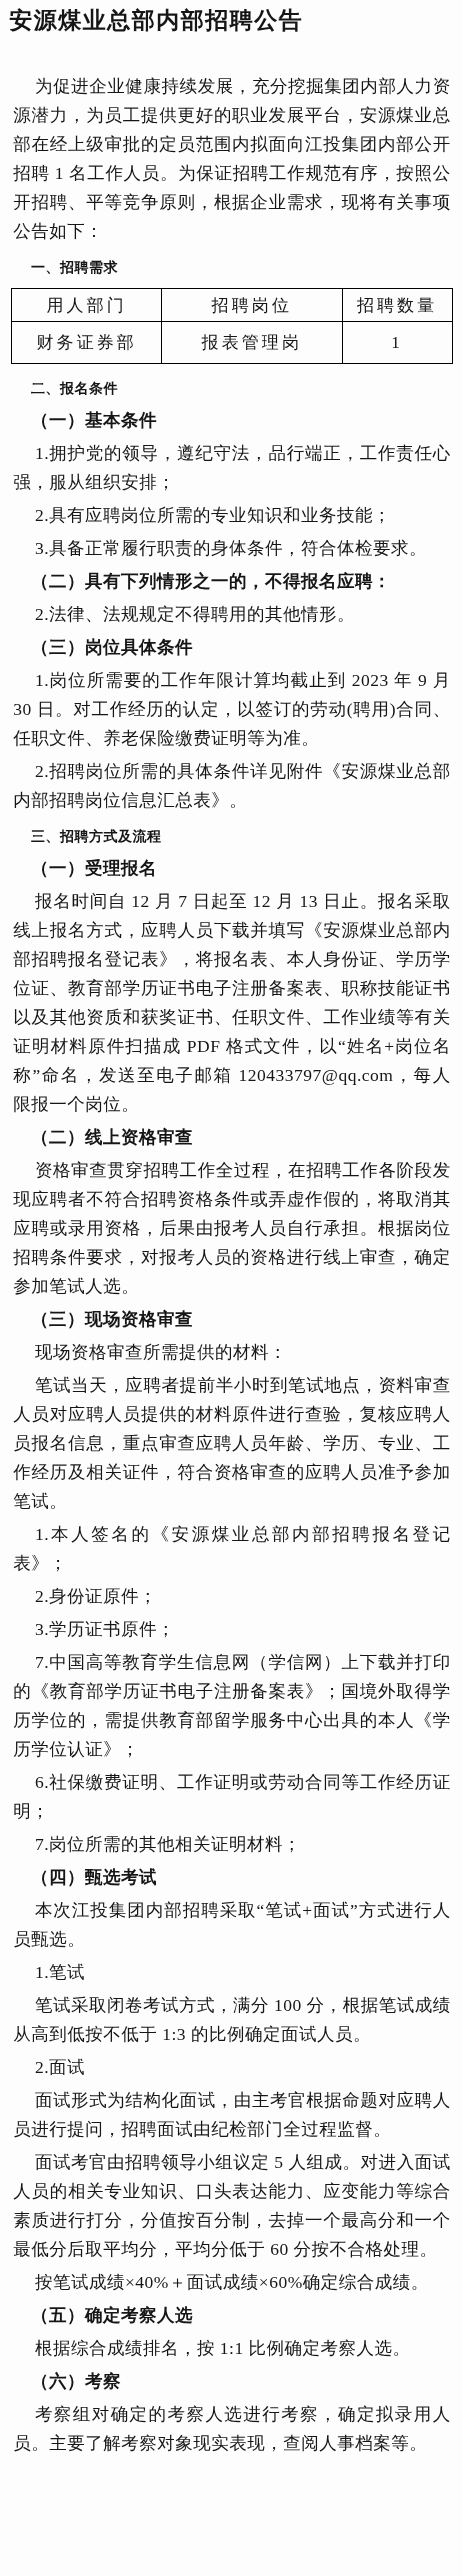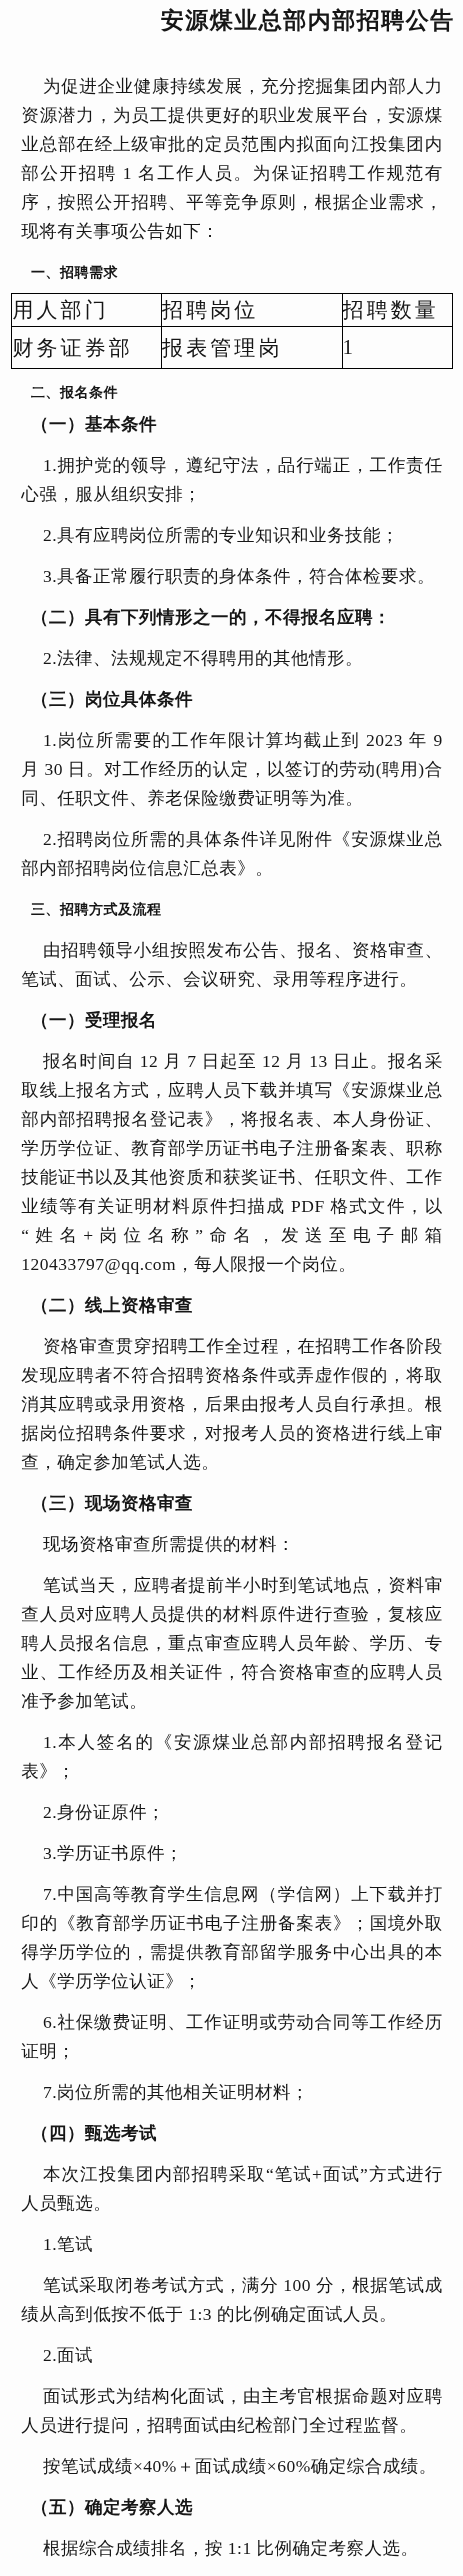--- a/index.html
+++ b/index.html
@@ -16,30 +16,30 @@
     font-family: "Liberation Serif", "DejaVu Serif", serif;
   }
   .doc {
     padding: 5.2px 9.3px 29px 9.3px;
   }
   .title {
     font-family: "Liberation Sans", "DejaVu Sans", sans-serif;
     font-weight: bold;
     font-size: 23px;
     line-height: 1.2;
-    text-align: right;
+    text-align: left;
     letter-spacing: 1.5px;
     margin: 2.1px 0 37px 0;
   }
   .para {
     font-size: 17.5px;
     line-height: 29px;
     text-align: justify;
     text-indent: 21.6px;
-    margin: 12px;
+    margin: 4px;
     letter-spacing: 0.5px;
   }
   .sub {
     font-size: 17.5px;
     line-height: 29px;
     text-align: justify;
     text-indent: 21.6px;
     margin: 1px 0 0 0;
     letter-spacing: 0.5px;
     font-weight: bold;
@@ -56,24 +56,24 @@
   .table-wrap {
     margin: 6.2px 2.1px 9.3px 2.1px;
   }
   table.recruit {
     width: 100%;
     border-collapse: collapse;
     table-layout: fixed;
   }
   table.recruit th, table.recruit td {
     border: 1.5px solid #000;
-    text-align: left;
+    text-align: center;
     vertical-align: middle;
     font-weight: normal;
-    font-size: 21px;
+    font-size: 17px;
     letter-spacing: 3.1px;
     padding: 0;
   }
   table.recruit th { height: 32px; }
   table.recruit td { height: 41px; }
 </style>
 </head>
 <body>
 
 <div class="doc">
@@ -113,40 +113,40 @@
   <p class="para">1.拥护党的领导，遵纪守法，品行端正，工作责任心强，服从组织安排；</p>
   <p class="para">2.具有应聘岗位所需的专业知识和业务技能；</p>
   <p class="para">3.具备正常履行职责的身体条件，符合体检要求。</p>
   <p class="sub">（二）具有下列情形之一的，不得报名应聘：</p>
   <p class="para">2.法律、法规规定不得聘用的其他情形。</p>
   <p class="sub">（三）岗位具体条件</p>
   <p class="para">1.岗位所需要的工作年限计算均截止到 2023 年 9 月 30 日。对工作经历的认定，以签订的劳动(聘用)合同、任职文件、养老保险缴费证明等为准。</p>
   <p class="para">2.招聘岗位所需的具体条件详见附件《安源煤业总部内部招聘岗位信息汇总表》。</p>
 
   <h2 class="sec">三、招聘方式及流程</h2>
-  <p class="para">由招聘领导小组按照发布公告、报名、资格审查、笔试、面试、公示、会议研究、录用等程序进行。</p>
   <p class="sub">（一）受理报名</p>
   <p class="para">报名时间自 12 月 7 日起至 12 月 13 日止。报名采取线上报名方式，应聘人员下载并填写《安源煤业总部内部招聘报名登记表》，将报名表、本人身份证、学历学位证、教育部学历证书电子注册备案表、职称技能证书以及其他资质和获奖证书、任职文件、工作业绩等有关证明材料原件扫描成 PDF 格式文件，以“姓名+岗位名称”命名，发送至电子邮箱 120433797@qq.com，每人限报一个岗位。</p>
   <p class="sub">（二）线上资格审查</p>
   <p class="para">资格审查贯穿招聘工作全过程，在招聘工作各阶段发现应聘者不符合招聘资格条件或弄虚作假的，将取消其应聘或录用资格，后果由报考人员自行承担。根据岗位招聘条件要求，对报考人员的资格进行线上审查，确定参加笔试人选。</p>
   <p class="sub">（三）现场资格审查</p>
   <p class="para">现场资格审查所需提供的材料：</p>
   <p class="para">笔试当天，应聘者提前半小时到笔试地点，资料审查人员对应聘人员提供的材料原件进行查验，复核应聘人员报名信息，重点审查应聘人员年龄、学历、专业、工作经历及相关证件，符合资格审查的应聘人员准予参加笔试。</p>
   <p class="para">1.本人签名的《安源煤业总部内部招聘报名登记表》；</p>
   <p class="para">2.身份证原件；</p>
   <p class="para">3.学历证书原件；</p>
   <p class="para">7.中国高等教育学生信息网（学信网）上下载并打印的《教育部学历证书电子注册备案表》；国境外取得学历学位的，需提供教育部留学服务中心出具的本人《学历学位认证》；</p>
   <p class="para">6.社保缴费证明、工作证明或劳动合同等工作经历证明；</p>
   <p class="para">7.岗位所需的其他相关证明材料；</p>
   <p class="sub">（四）甄选考试</p>
   <p class="para">本次江投集团内部招聘采取“笔试+面试”方式进行人员甄选。</p>
   <p class="para">1.笔试</p>
   <p class="para">笔试采取闭卷考试方式，满分 100 分，根据笔试成绩从高到低按不低于 1:3 的比例确定面试人员。</p>
   <p class="para">2.面试</p>
   <p class="para">面试形式为结构化面试，由主考官根据命题对应聘人员进行提问，招聘面试由纪检部门全过程监督。</p>
+  <p class="para">面试考官由招聘领导小组议定 5 人组成。对进入面试人员的相关专业知识、口头表达能力、应变能力等综合素质进行打分，分值按百分制，去掉一个最高分和一个最低分后取平均分，平均分低于 60 分按不合格处理。</p>
   <p class="para">按笔试成绩×40%＋面试成绩×60%确定综合成绩。</p>
   <p class="sub">（五）确定考察人选</p>
   <p class="para">根据综合成绩排名，按 1:1 比例确定考察人选。</p>
   <p class="sub">（六）考察</p>
   <p class="para">考察组对确定的考察人选进行考察，确定拟录用人员。主要了解考察对象现实表现，查阅人事档案等。</p>
 
 </div>
 
 
 </body></html>

